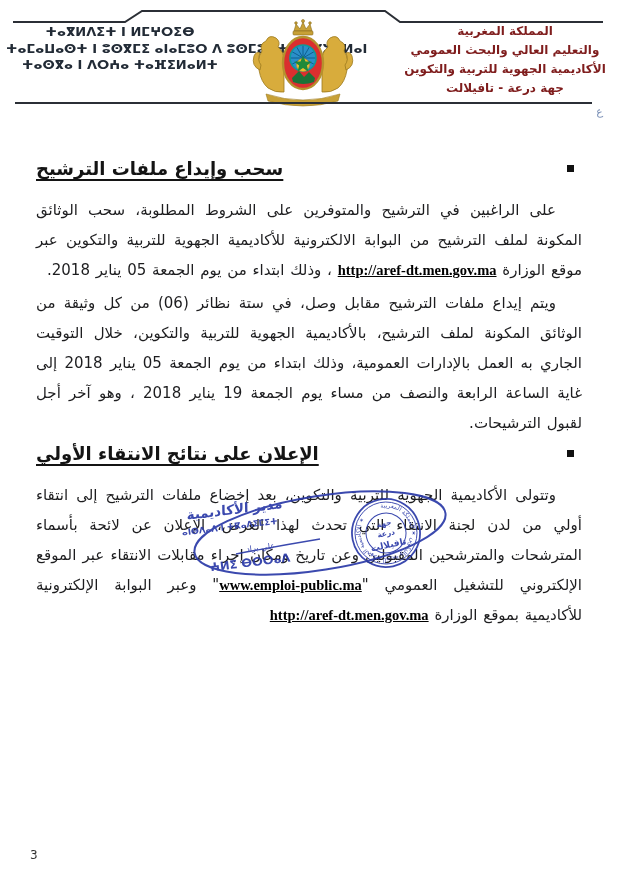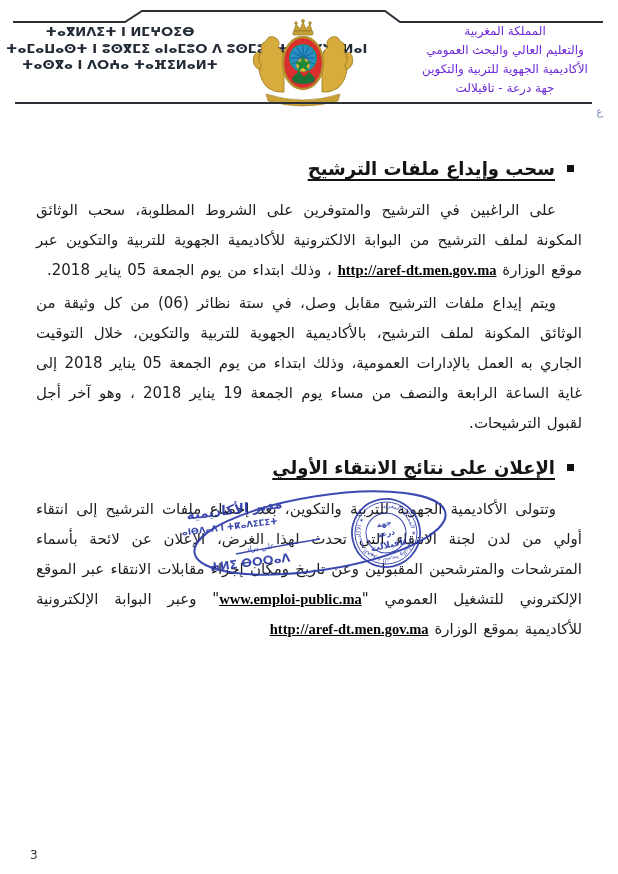--- a/index.html
+++ b/index.html
@@ -8,42 +8,42 @@
     font-family:"DejaVu Sans",sans-serif;color:#1d1d1f;overflow:hidden;
   }
   
   .top-border{position:absolute;left:0;top:0;width:618px;height:30px;}
   .hdr-tifinagh{
     position:absolute;left:6px;top:24px;width:228px;text-align:center;
     font-size:13px;line-height:16.5px;font-weight:700;color:#222b36;white-space:nowrap;
   }
   .hdr-arabic{
     position:absolute;left:398px;top:22px;width:214px;text-align:center;direction:rtl;
-    font-size:12px;line-height:19px;font-weight:400;color:#6d28d9;white-space:nowrap;
+    font-size:12px;line-height:19px;font-weight:700;color:#7f1d1d;white-space:nowrap;
   }
   .hdr-emblem{position:absolute;left:248px;top:18px;width:110px;height:92px;}
   .hdr-sep{position:absolute;left:15px;top:102px;width:577px;height:2px;background:#2b2f36;}
   .corner-mark{position:absolute;left:596px;top:105px;font-size:11px;color:#7d92b8;transform:rotate(-8deg);}
   
   .content{position:absolute;left:36px;top:158px;width:546px;direction:rtl;}
-  .sec-heading{display:flex;align-items:center;gap:12px;padding-right:8px;margin:0 0 16px 0;}
+  .sec-heading{display:flex;align-items:center;gap:3px;padding-right:8px;margin:0 0 16px 0;justify-content:space-between;}
   .sec-heading .sq{width:7px;height:7px;background:#111;flex:0 0 auto;}
   .sec-heading .ht{
     font-size:18px;font-weight:700;color:#141414;
     text-decoration:underline;text-underline-offset:4px;text-decoration-thickness:1.5px;
   }
   .para{
     margin:0 0 3px 0;font-size:15px;line-height:30px;text-align:justify;
     text-indent:26px;color:#1d1d1f;word-spacing:1px;
   }
   .doc-link{
     color:#000000;text-decoration:underline;direction:ltr;unicode-bidi:isolate;
     font-family:"Liberation Serif","DejaVu Serif",serif;font-size:14.5px;font-weight:700;
   }
-  .h2-gap{margin-top:19px;}
+  .h2-gap{margin-top:5px;}
   
   .stamp{position:absolute;left:178px;top:476px;width:284px;height:120px;}
   
   .page-number{position:absolute;left:30px;bottom:12px;font-size:12px;color:#333;}
 </style>
 </head>
 <body>
 
 <div class="page">
 

